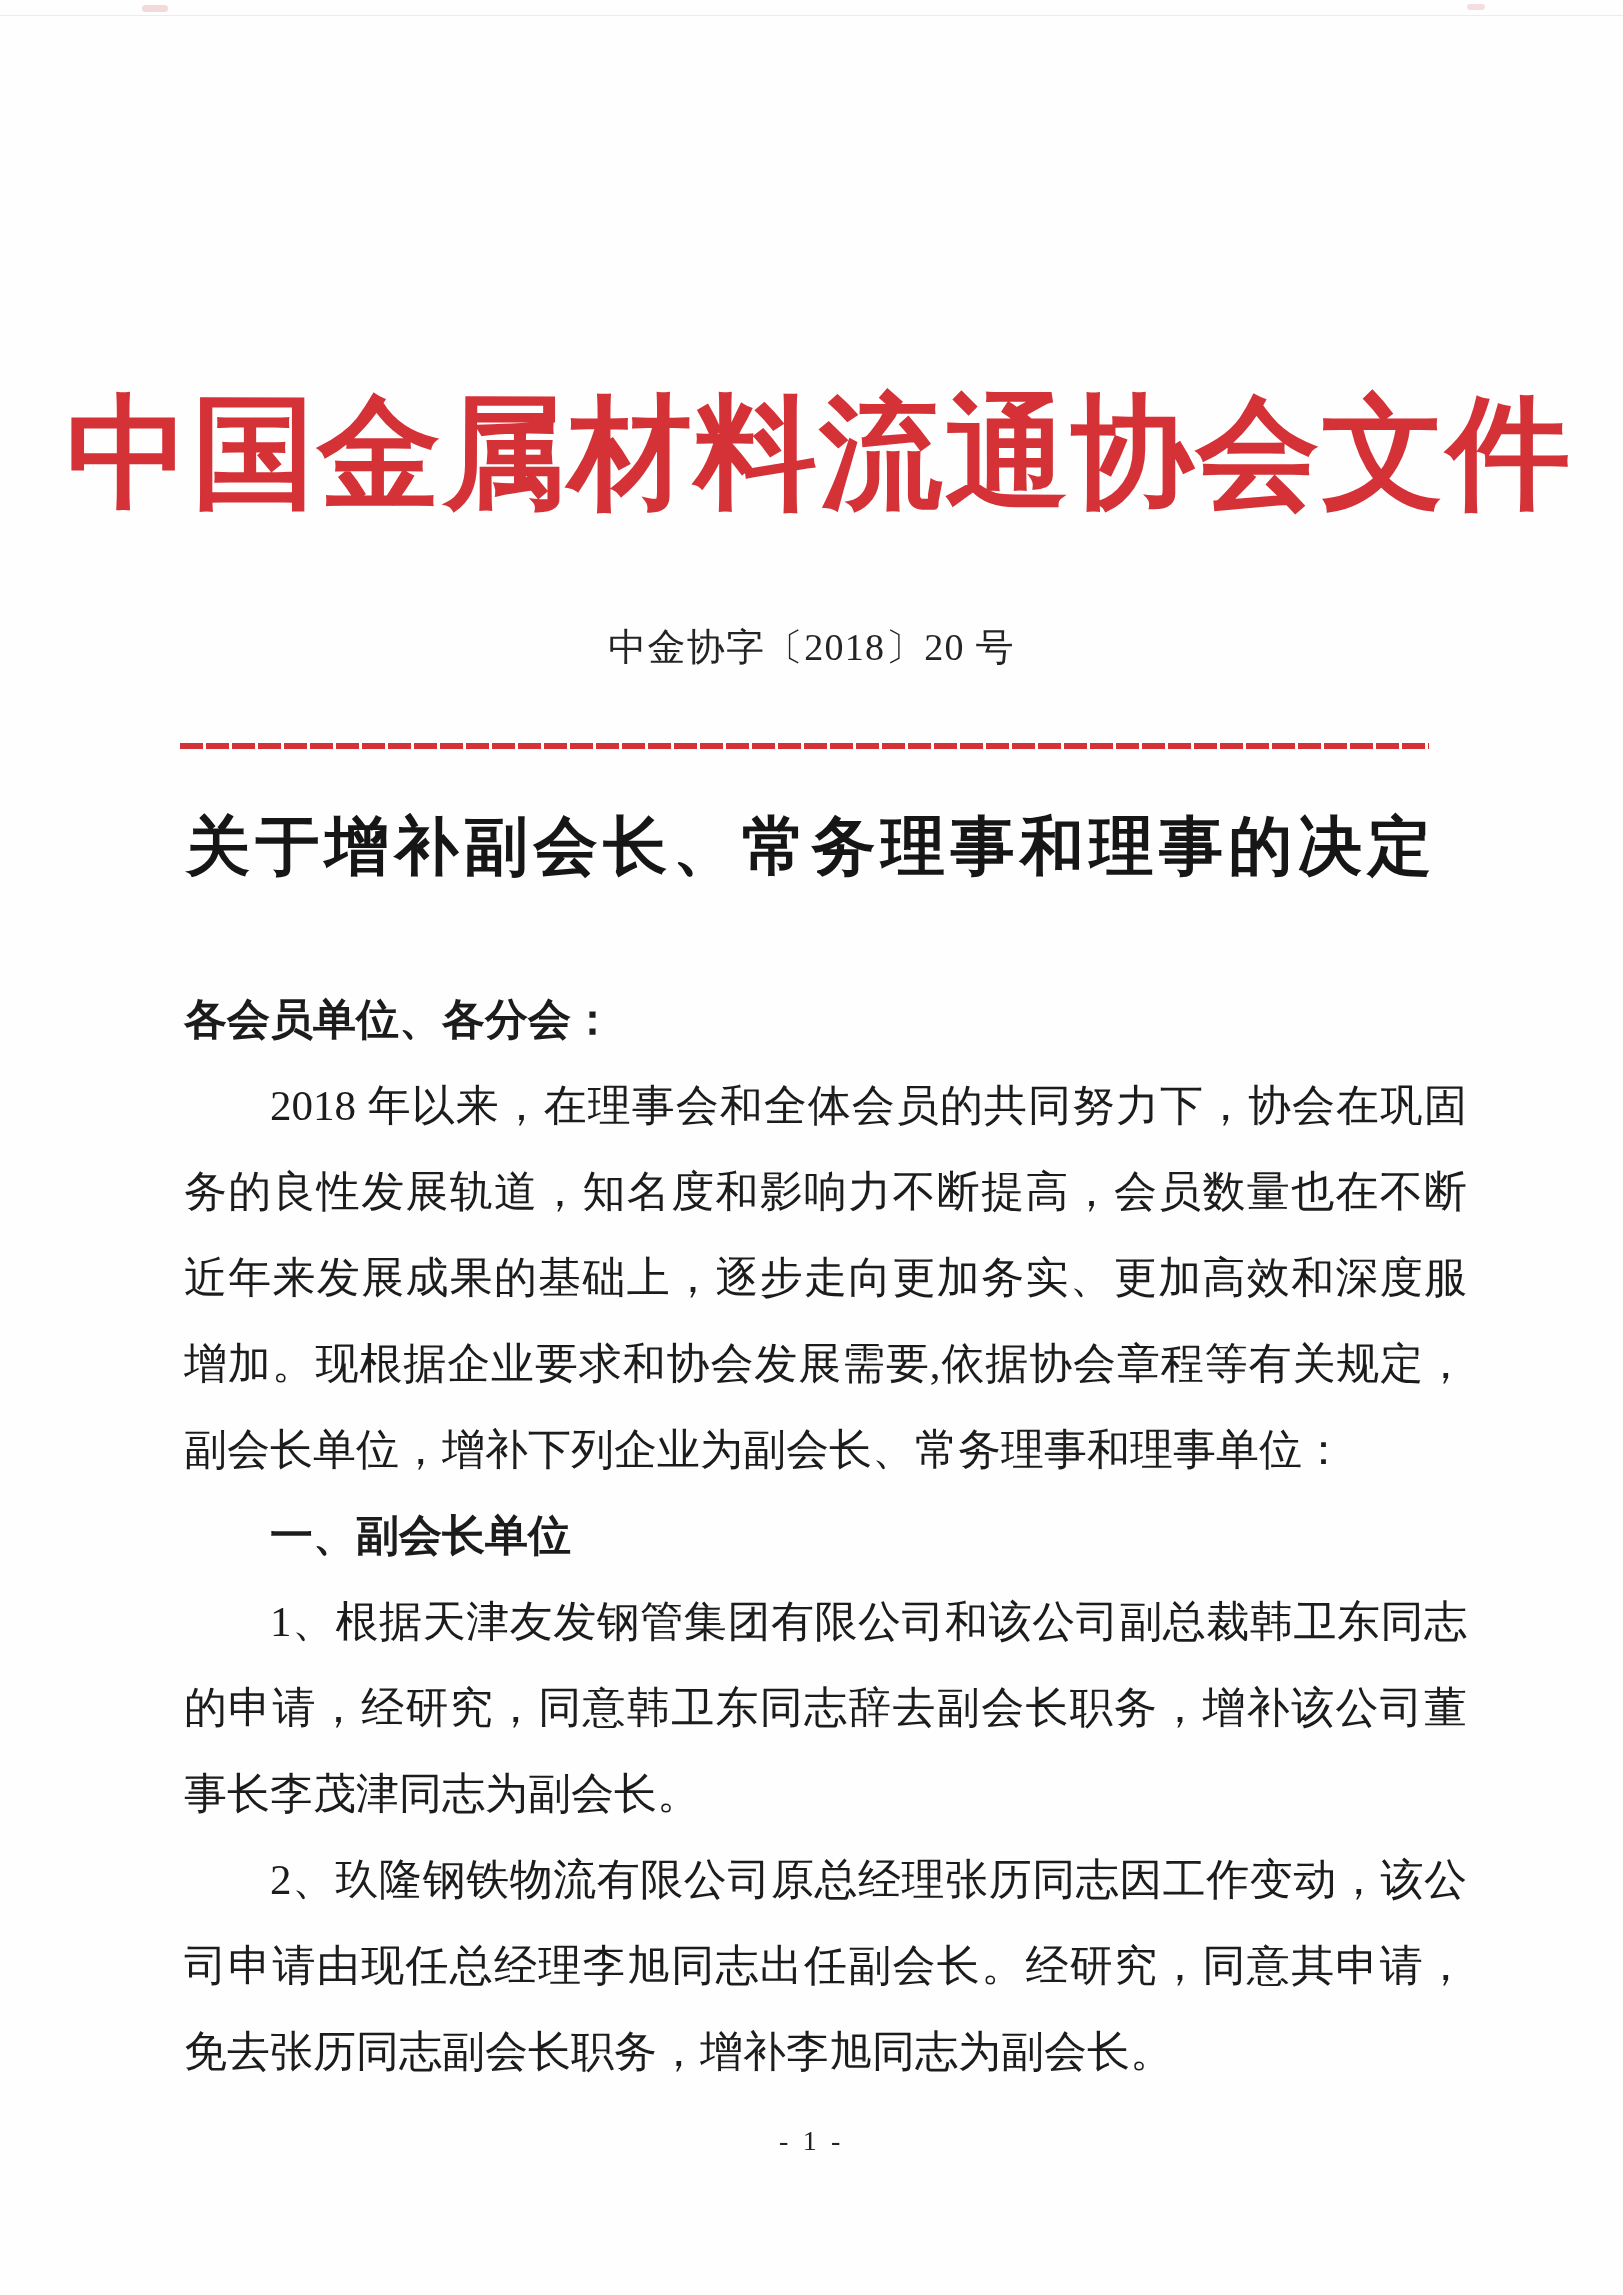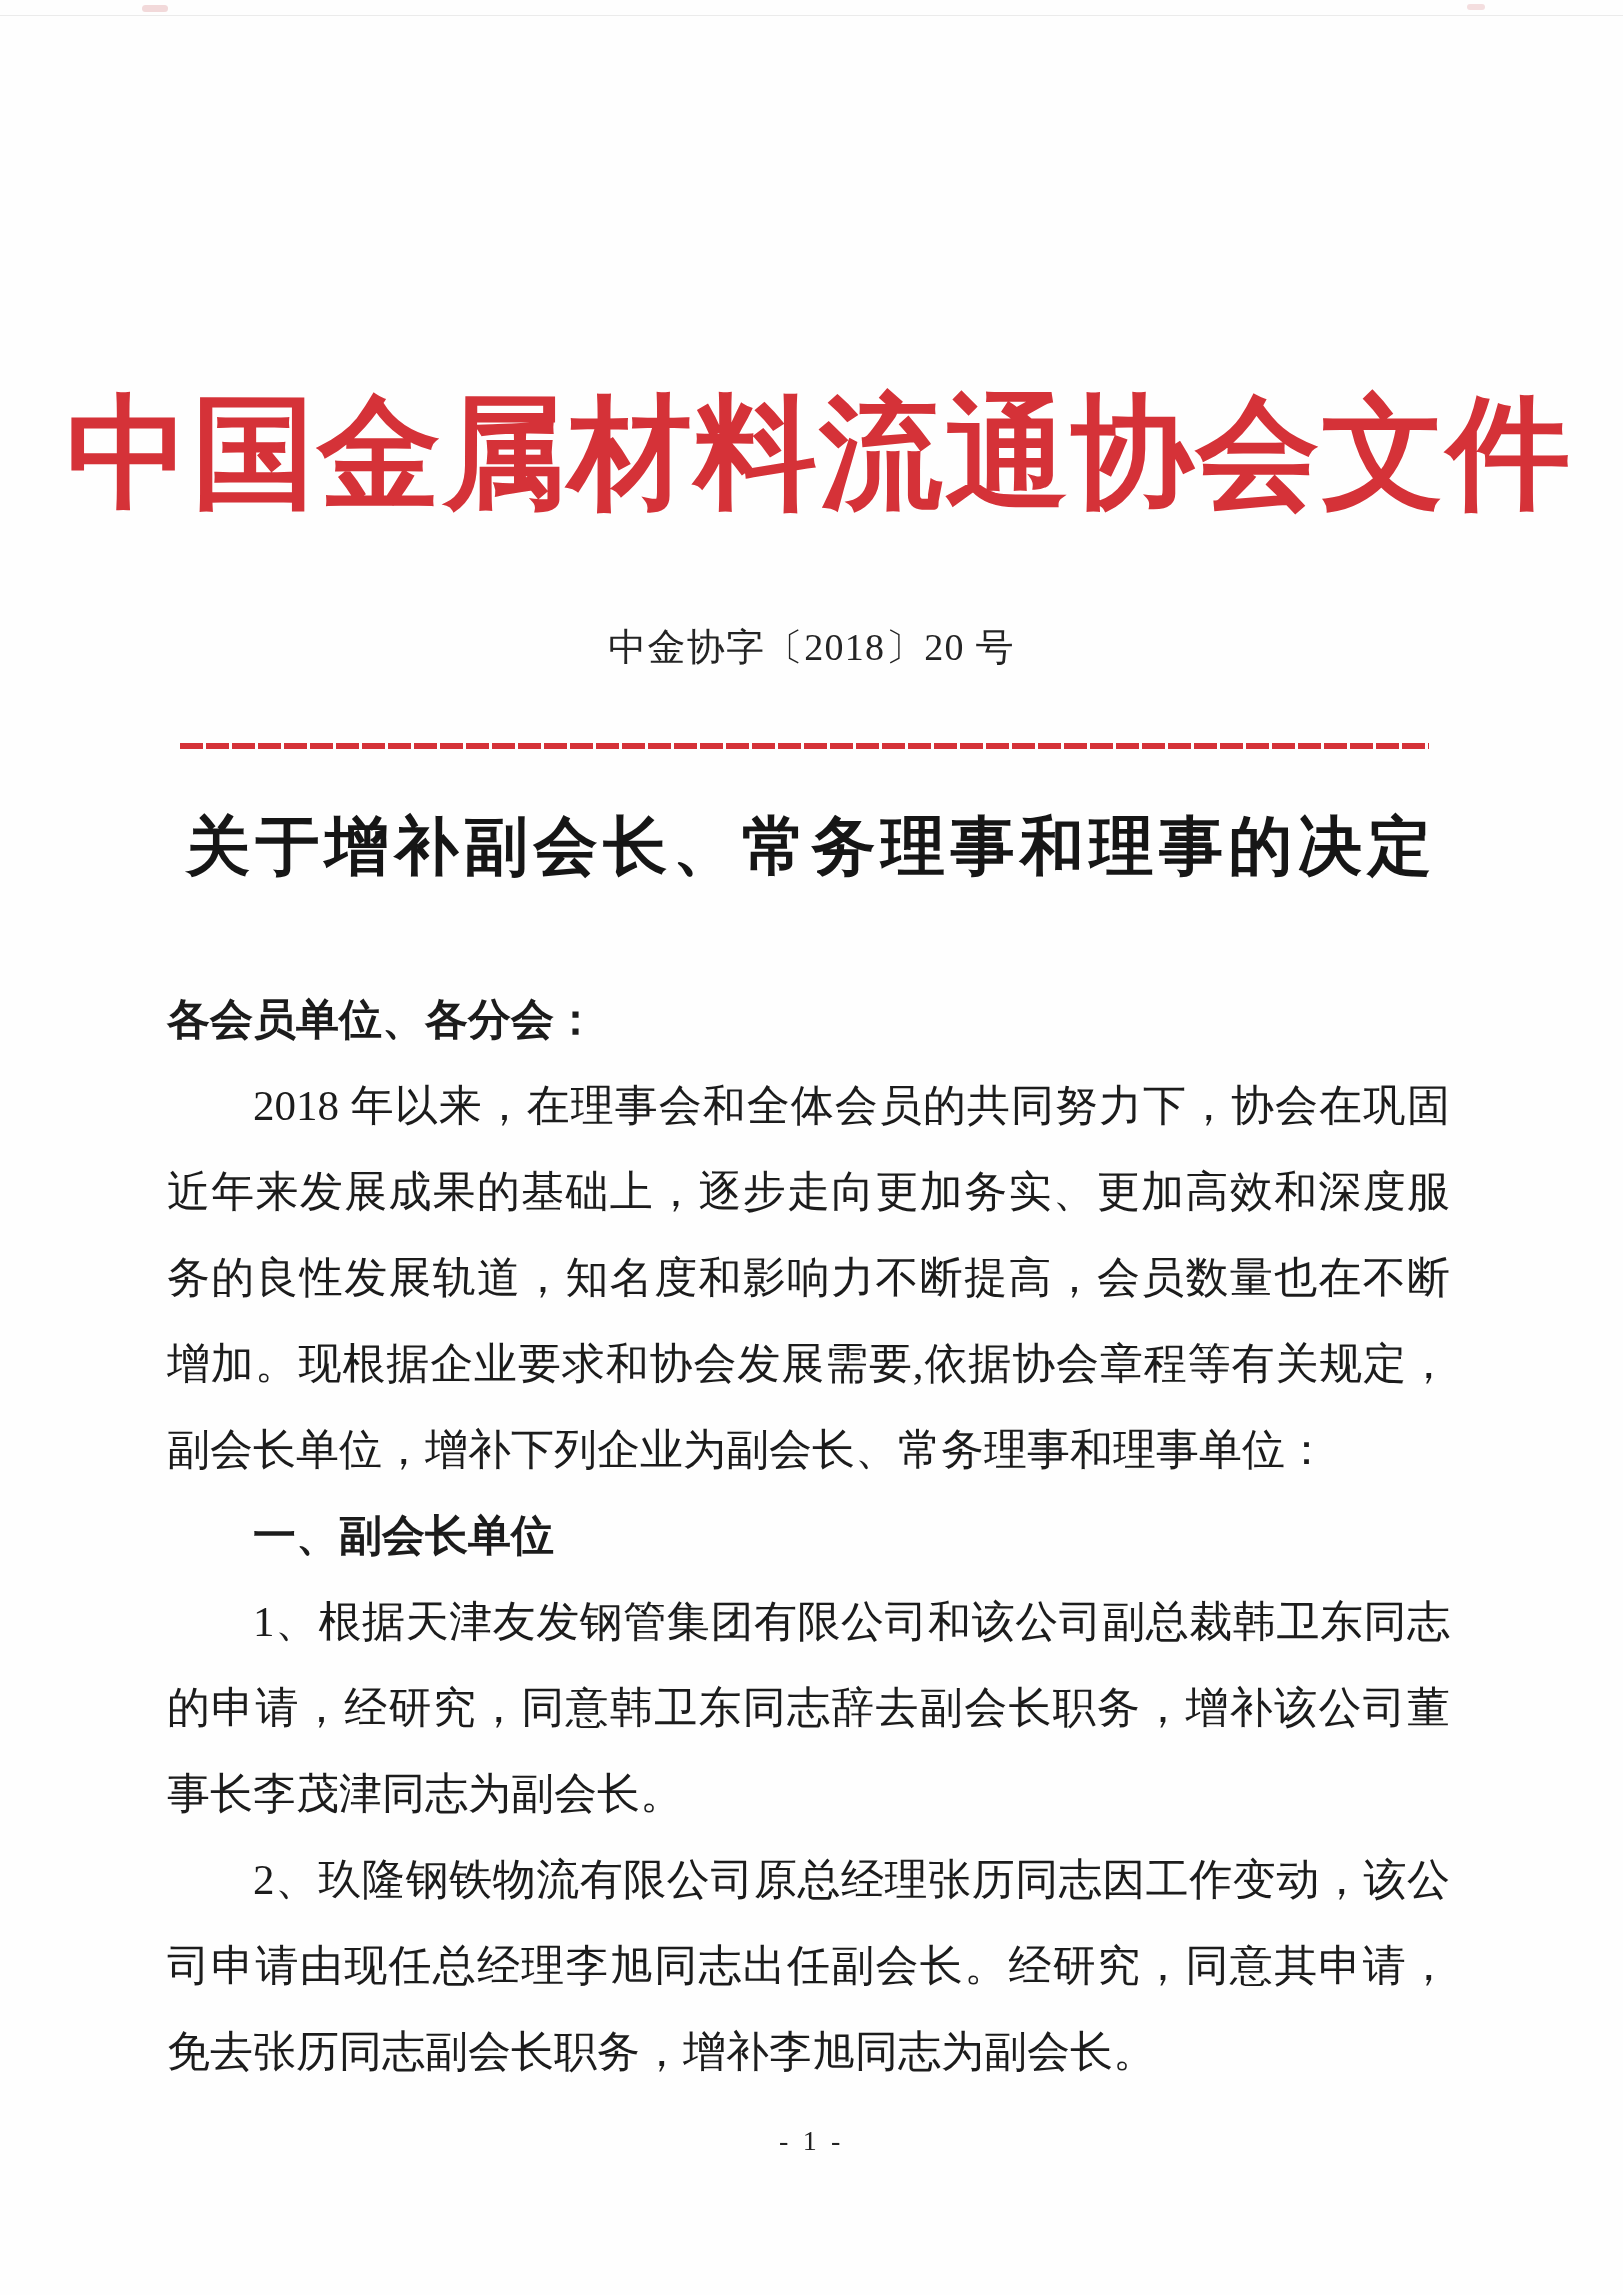--- a/index.html
+++ b/index.html
@@ -86,21 +86,21 @@
     font-size: 64px;
     line-height: 1.2;
     font-weight: bold;
     letter-spacing: 5.5px;
     color: #161616;
     white-space: nowrap;
   }
   .body-block {
     position: absolute;
     top: 977px;
-    left: 167px;
+    left: 184px;
     width: 1283px;
   }
   .body-line {
     height: 86px;
     line-height: 86px;
     font-size: 43px;
     color: #1c1c1c;
     white-space: nowrap;
   }
   .body-line.justify {
@@ -138,22 +138,22 @@
 
   <div class="doc-number">中金协字〔2018〕20 号</div>
 
   <div class="red-divider"></div>
 
   <h2 class="doc-title">关于增补副会长、常务理事和理事的决定</h2>
 
   <div class="body-block" id="body-lines">
       <div class="body-line bold">各会员单位、各分会：</div>
       <div class="body-line indent justify">2018 年以来，在理事会和全体会员的共同努力下，协会在巩固</div>
+      <div class="body-line justify">务的良性发展轨道，知名度和影响力不断提高，会员数量也在不断</div>
       <div class="body-line justify">近年来发展成果的基础上，逐步走向更加务实、更加高效和深度服</div>
-      <div class="body-line justify">务的良性发展轨道，知名度和影响力不断提高，会员数量也在不断</div>
       <div class="body-line justify">增加。现根据企业要求和协会发展需要,依据协会章程等有关规定，</div>
       <div class="body-line">副会长单位，增补下列企业为副会长、常务理事和理事单位：</div>
       <div class="body-line bold indent">一、副会长单位</div>
       <div class="body-line indent justify">1、根据天津友发钢管集团有限公司和该公司副总裁韩卫东同志</div>
       <div class="body-line justify">的申请，经研究，同意韩卫东同志辞去副会长职务，增补该公司董</div>
       <div class="body-line">事长李茂津同志为副会长。</div>
       <div class="body-line indent justify">2、玖隆钢铁物流有限公司原总经理张历同志因工作变动，该公</div>
       <div class="body-line justify">司申请由现任总经理李旭同志出任副会长。经研究，同意其申请，</div>
       <div class="body-line">免去张历同志副会长职务，增补李旭同志为副会长。</div>
     </div>

